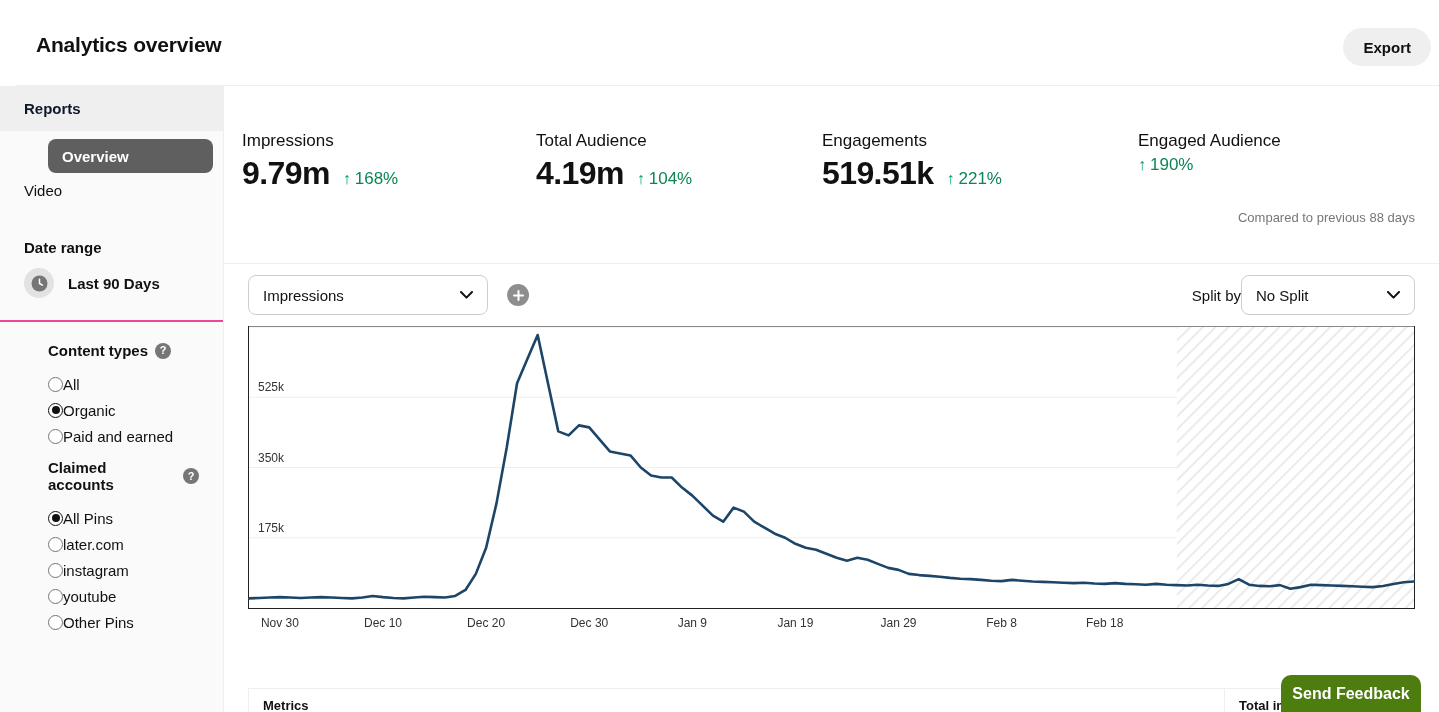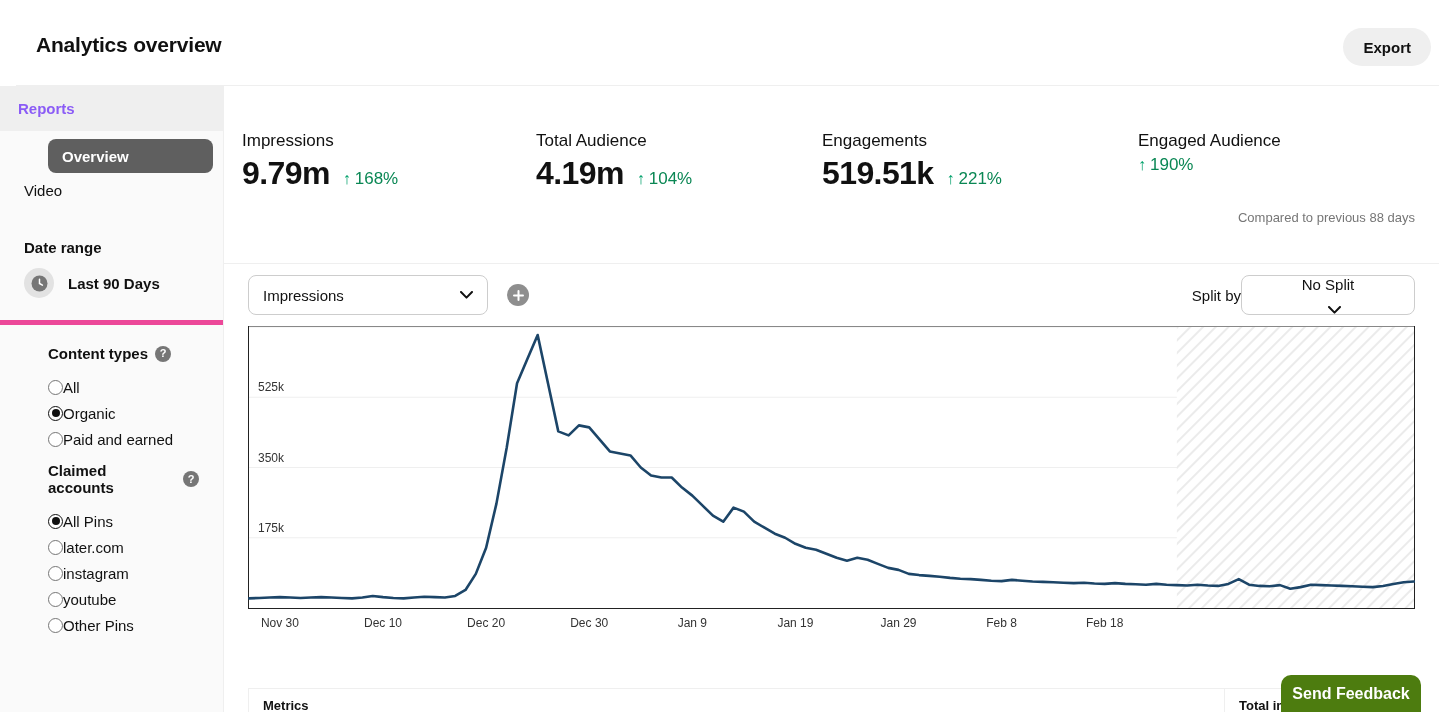--- a/index.html
+++ b/index.html
@@ -31,32 +31,32 @@
   }
 
   
   .sidebar {
     position: absolute; left: 0; top: 86px; width: 224px; height: 626px;
     background: #fafafa; border-right: 1px solid #efefef;
     overflow: hidden;
   }
   .side-section-head {
     height: 45px; background: #efefef;
-    display: flex; align-items: center; padding-left: 18px;
-    font-size: 15px; font-weight: bold; color: #8b5cf6;
+    display: flex; align-items: center; padding-left: 24px;
+    font-size: 15px; font-weight: bold; color: #0f172a;
   }
   .side-nav { padding: 8px 10px 12px 10px; }
   .nav-item {
     height: 34px; display: flex; align-items: center;
     padding: 0 14px; border-radius: 8px;
     font-size: 15px; color: #111111; cursor: pointer;
   }
   .nav-item.active { background: #5f5f5f; color: #ffffff; font-weight: bold; margin-left: 38px; }
 
-  .filter-block { padding: 20px 24px 22px 24px; border-bottom: 5px solid #ec4899; }
+  .filter-block { padding: 20px 24px 22px 24px; border-bottom: 2px solid #ec4899; }
   .filter-block.no-border { border-bottom: none; margin-left: 24px; }
   .block-title {
     font-size: 15px; font-weight: bold; color: #111111;
     display: flex; align-items: center; gap: 7px; margin-bottom: 12px;
   }
   .daterange-row { display: flex; align-items: center; gap: 14px; cursor: pointer; }
   .clock-icon {
     width: 30px; height: 30px; border-radius: 50%;
     background: #e2e2e2; display: flex; align-items: center; justify-content: center;
     flex: 0 0 auto;
@@ -126,21 +126,21 @@
   .chev { width: 13px; height: 8px; flex: 0 0 auto; margin-left: 12px; }
   .plus-btn {
     width: 22px; height: 22px; border-radius: 50%; background: #8e8e8e;
     margin-left: 19px; display: flex; align-items: center; justify-content: center;
     cursor: pointer; flex: 0 0 auto;
   }
   .split-wrap {
     margin-left: auto; display: flex; align-items: center; gap: 0;
   }
   .split-label { font-size: 15px; color: #111111; }
-  .split-select { width: 174px; flex-direction: column; }
+  .split-select { width: 174px; }
 
   
   .chart-wrap {
     position: relative; margin: 0 24px; height: 306px;
   }
   .chart-svg { display: block; }
 
   
   .table-wrap {
     position: absolute; left: 24px; right: 24px; top: 602px;

